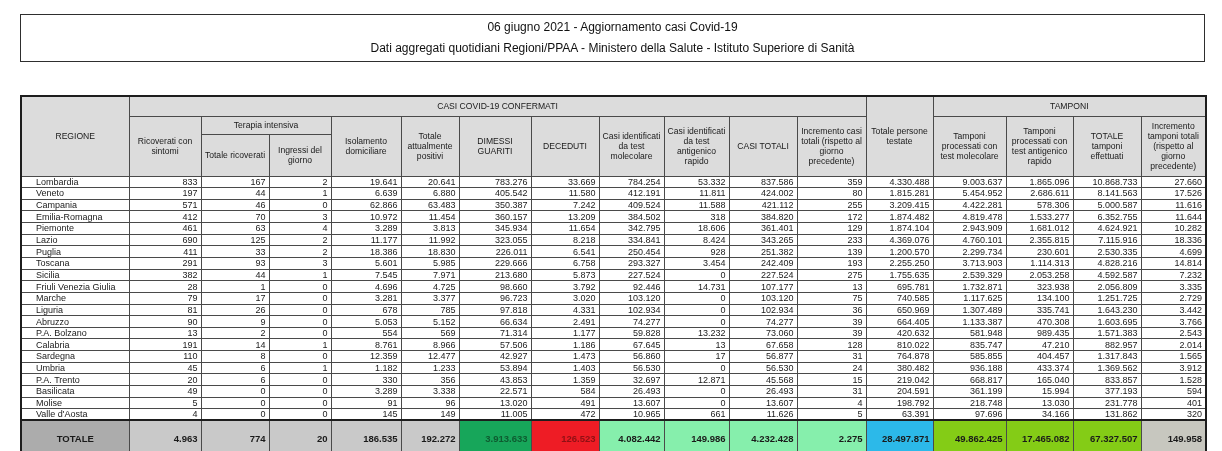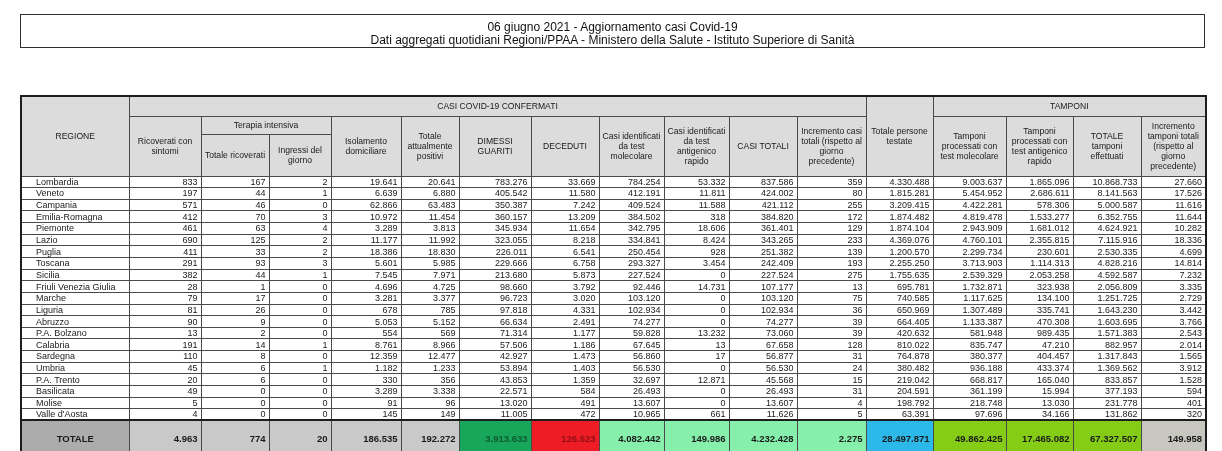--- a/index.html
+++ b/index.html
@@ -1,20 +1,20 @@
 <!DOCTYPE html>
 <html><head>
 <meta charset="utf-8">
 <style>
   * { box-sizing: border-box; }
   body { margin:0; background:#ffffff; font-family:"Liberation Sans", sans-serif; color:#1a1a1a; }
   .page { position:relative; width:1222px; height:451px; background:#fff; overflow:hidden; }
 
   .title-box {
-    position:absolute; left:20px; top:14px; width:1185px; height:34px;
+    position:absolute; left:20px; top:14px; width:1185px; height:48px;
     border:1px solid #2e2e2e;
     display:flex; flex-direction:column; justify-content:space-between;
     padding:6px 0 6px;
   }
   .title-line { text-align:center; font-size:12px; line-height:13px; color:#111; }
 
   table.covid {
     position:absolute; left:20px; top:95px; width:1185px;
     border-collapse:collapse; table-layout:fixed;
     border:2px solid #1d1d1d;
@@ -408,21 +408,21 @@
         <td class="num">0</td>
         <td class="num">12.359</td>
         <td class="num">12.477</td>
         <td class="num">42.927</td>
         <td class="num">1.473</td>
         <td class="num">56.860</td>
         <td class="num">17</td>
         <td class="num">56.877</td>
         <td class="num">31</td>
         <td class="num">764.878</td>
-        <td class="num">380.377</td>
+        <td class="num">585.855</td>
         <td class="num">404.457</td>
         <td class="num">1.317.843</td>
         <td class="num">1.565</td>
       </tr>
         <tr>
         <td class="region">Umbria</td>
         <td class="num">45</td>
         <td class="num">6</td>
         <td class="num">1</td>
         <td class="num">1.182</td>

